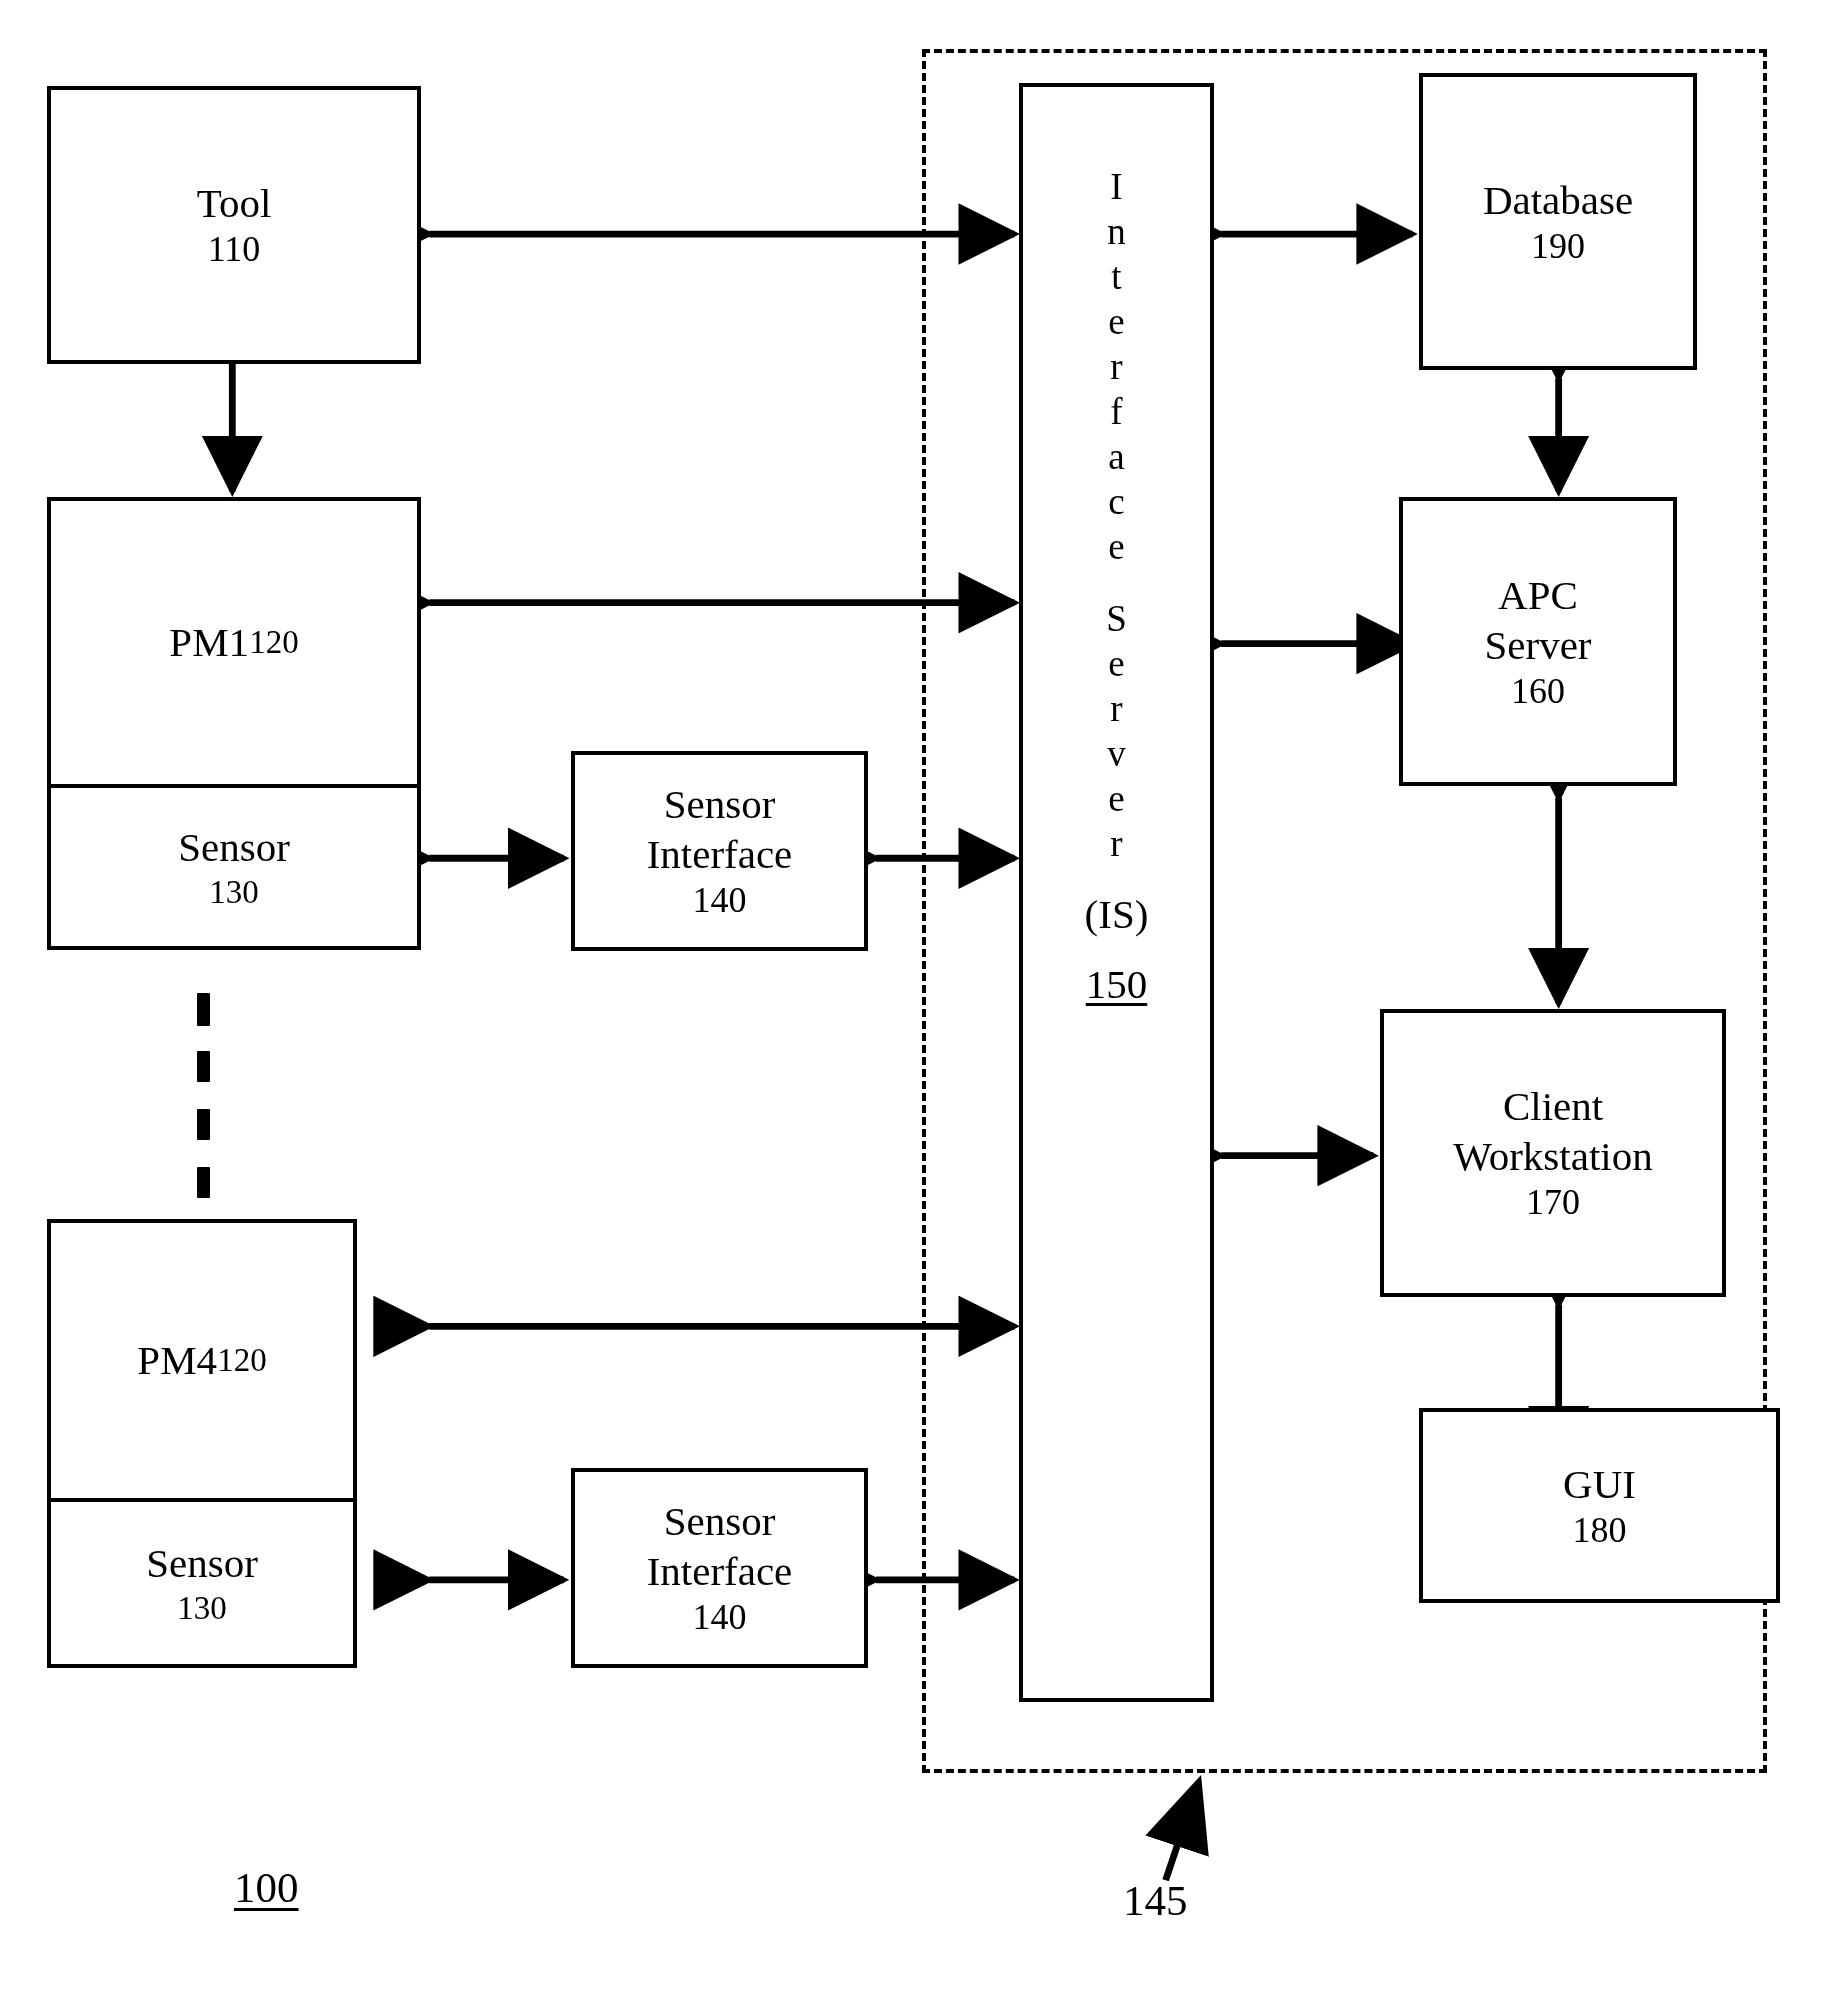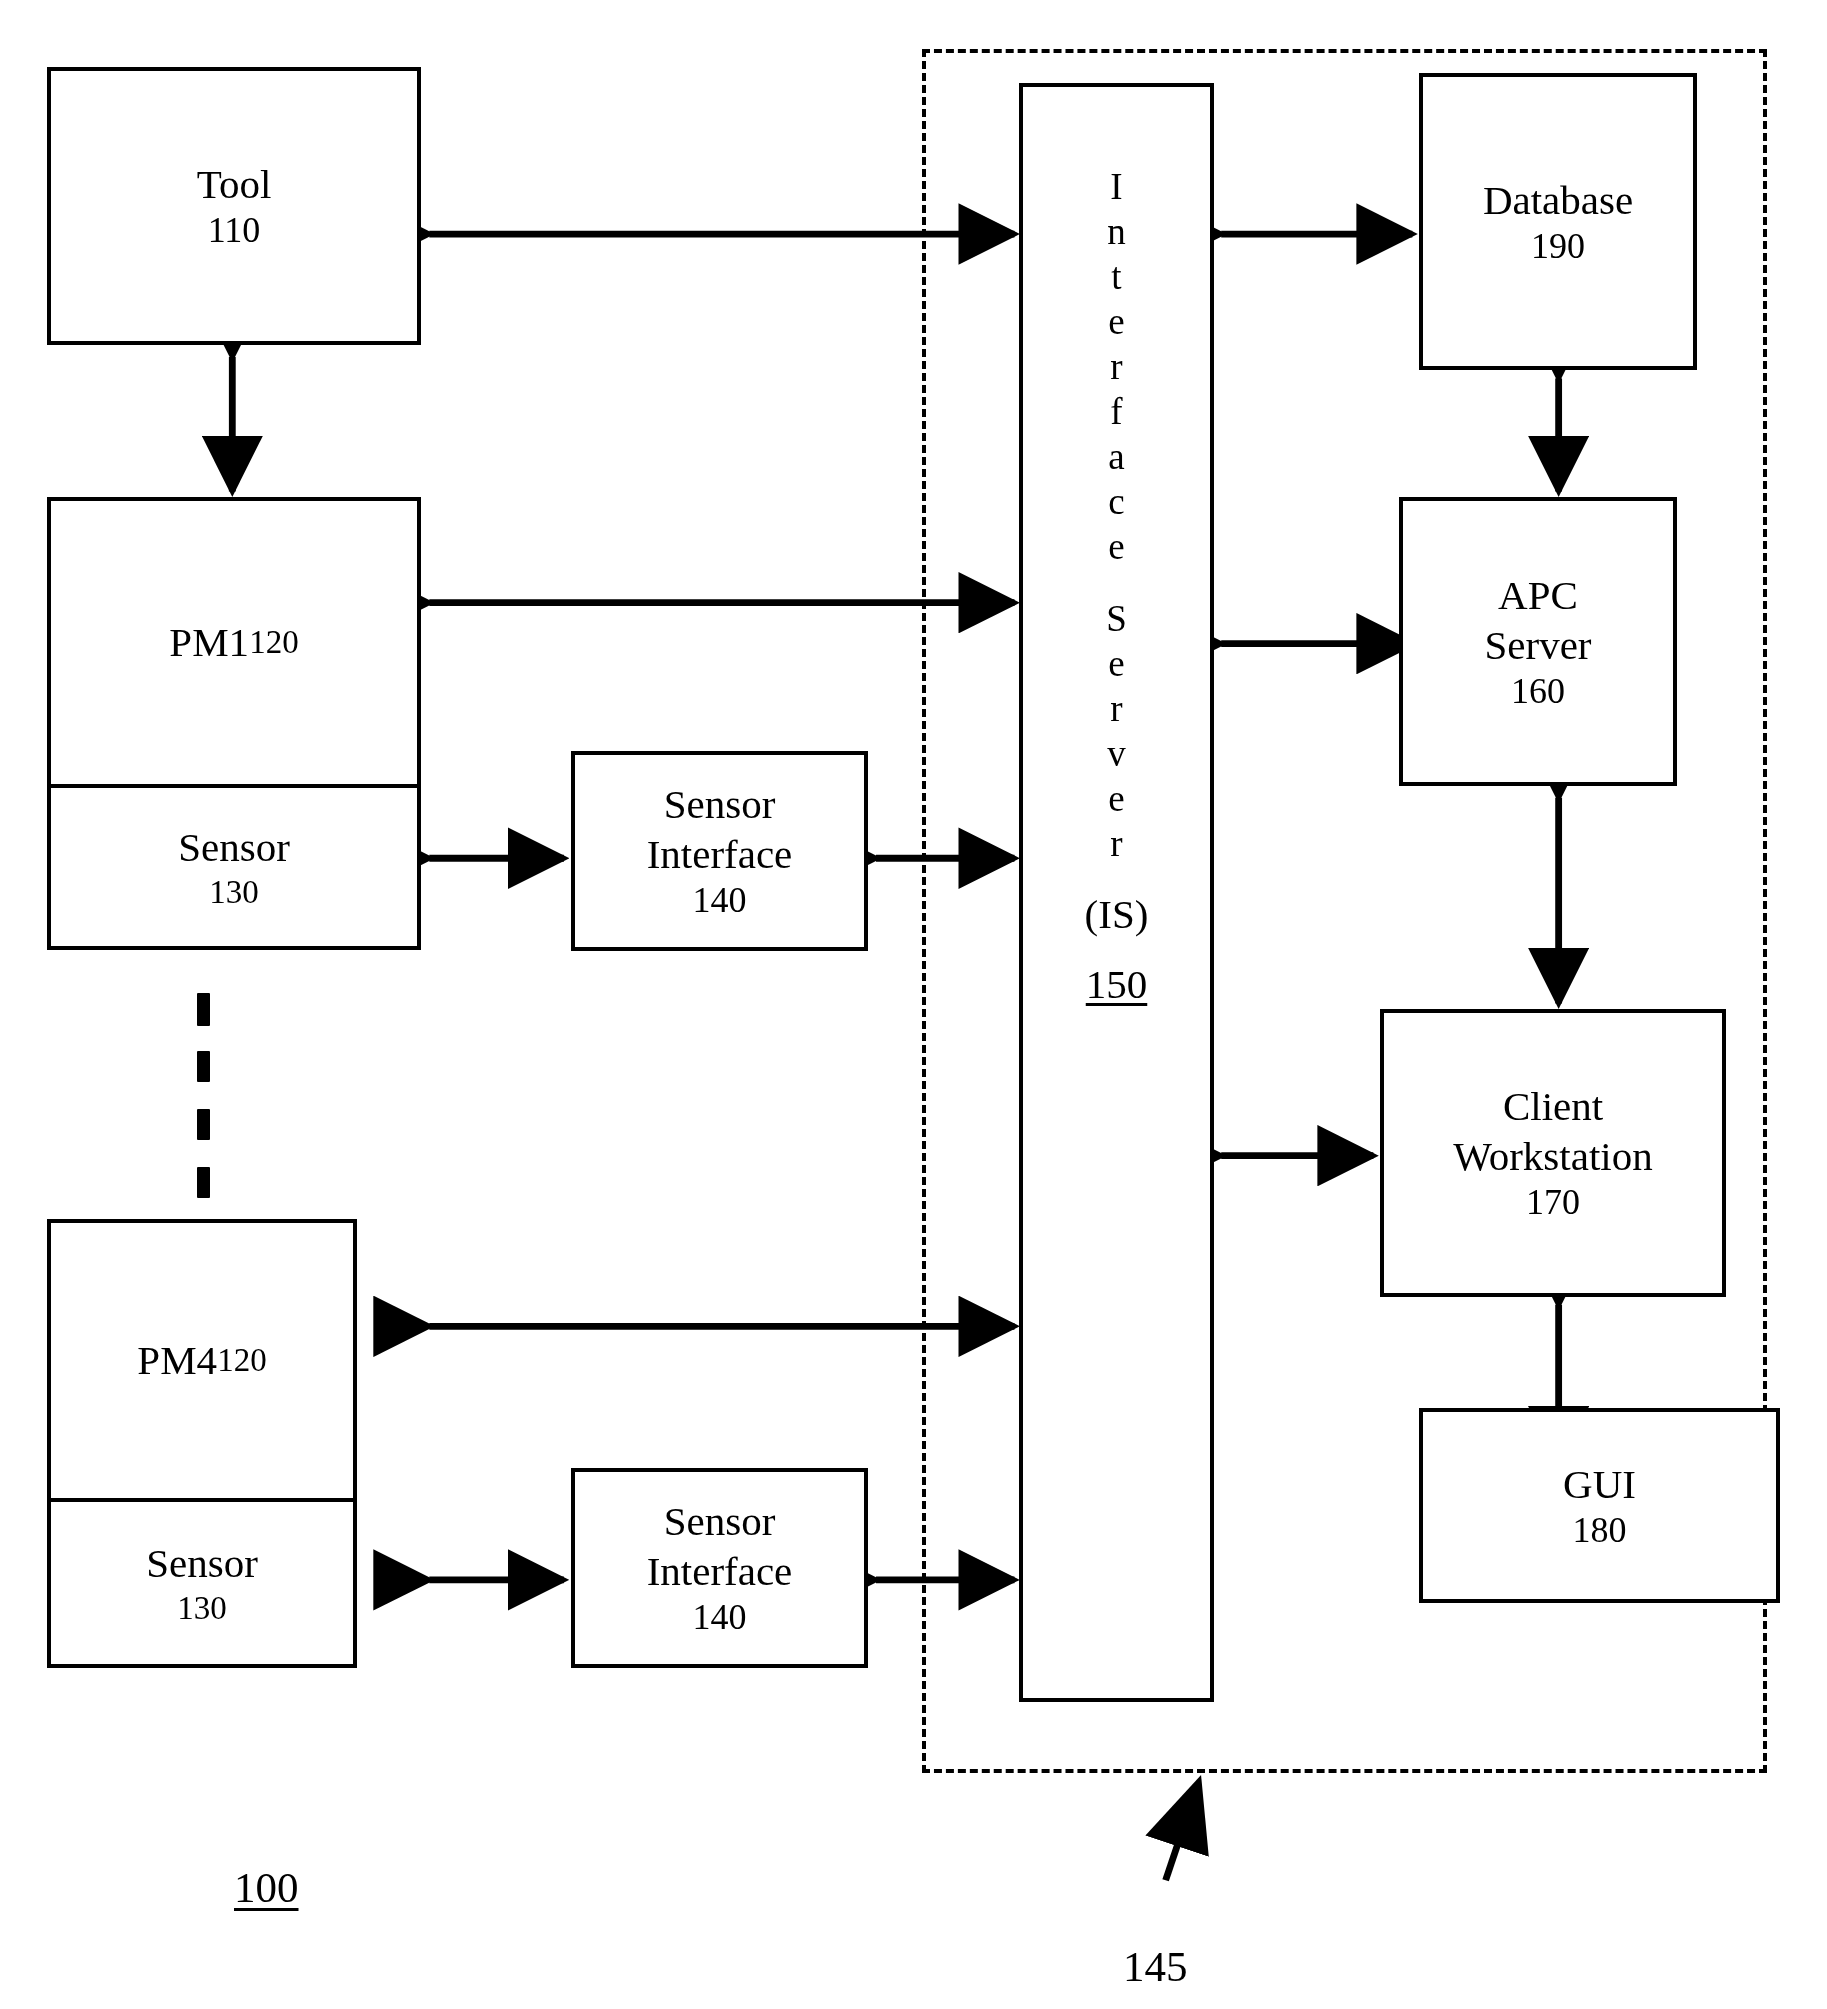--- a/index.html
+++ b/index.html
@@ -203,21 +203,21 @@
       <line x1="1598" y1="388" x2="1598" y2="504"></line>
 
       <line x1="1598" y1="818" x2="1598" y2="1029"></line>
 
       <line x1="1598" y1="1338" x2="1598" y2="1499"></line>
     </g>
 
     <line x1="1195" y1="1928" x2="1228" y2="1830" stroke="#000" stroke-width="7" fill="none" marker-end="url(#ahthin)"></line>
   </svg>
 
-  <div class="box" style="left:47px; top:67px; width:374px; height:278px;">
+  <div class="box" style="left:47px; top:86px; width:374px; height:278px;">
     <span class="t">Tool</span>
     <span class="ref">110</span>
   </div>
 
   <div class="splitbox" style="left:47px; top:497px; width:374px; height:453px;">
     <div class="upper" style="height:283px;">
       <span class="t">PM1</span>
       <span class="ref">120</span>
     </div>
     <div class="divider"></div>
@@ -299,16 +299,16 @@
     <span class="ref">170</span>
   </div>
 
   <div class="box" style="left:1419px; top:1408px; width:361px; height:195px;">
     <span class="t">GUI</span>
     <span class="ref">180</span>
   </div>
 
   <div class="flabel u" style="left:234px; top:1863px;">100</div>
 
-  <div class="flabel" style="left:1123px; top:1942px;">145</div>
+  <div class="flabel" style="left:1123px; top:1876px;">145</div>
 
 </div>
 
 
 </body></html>

